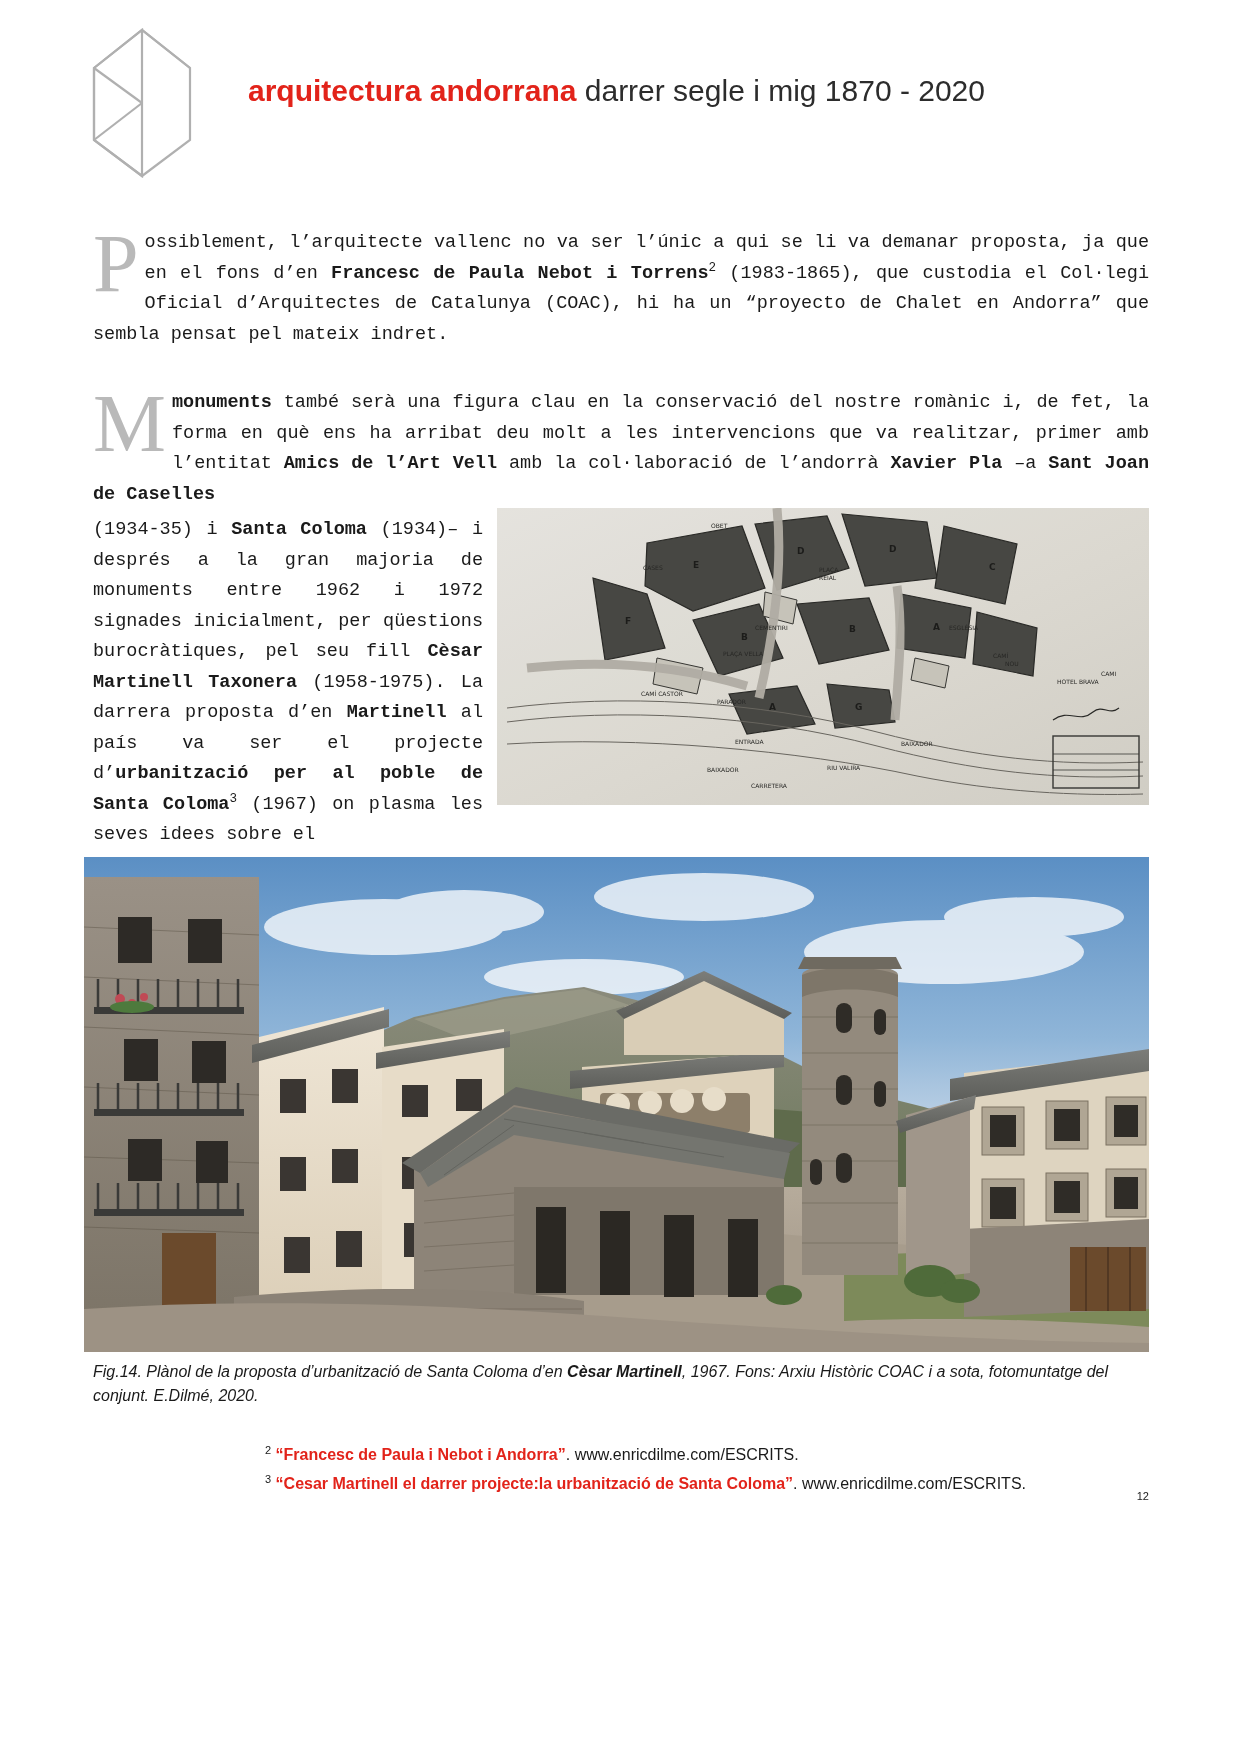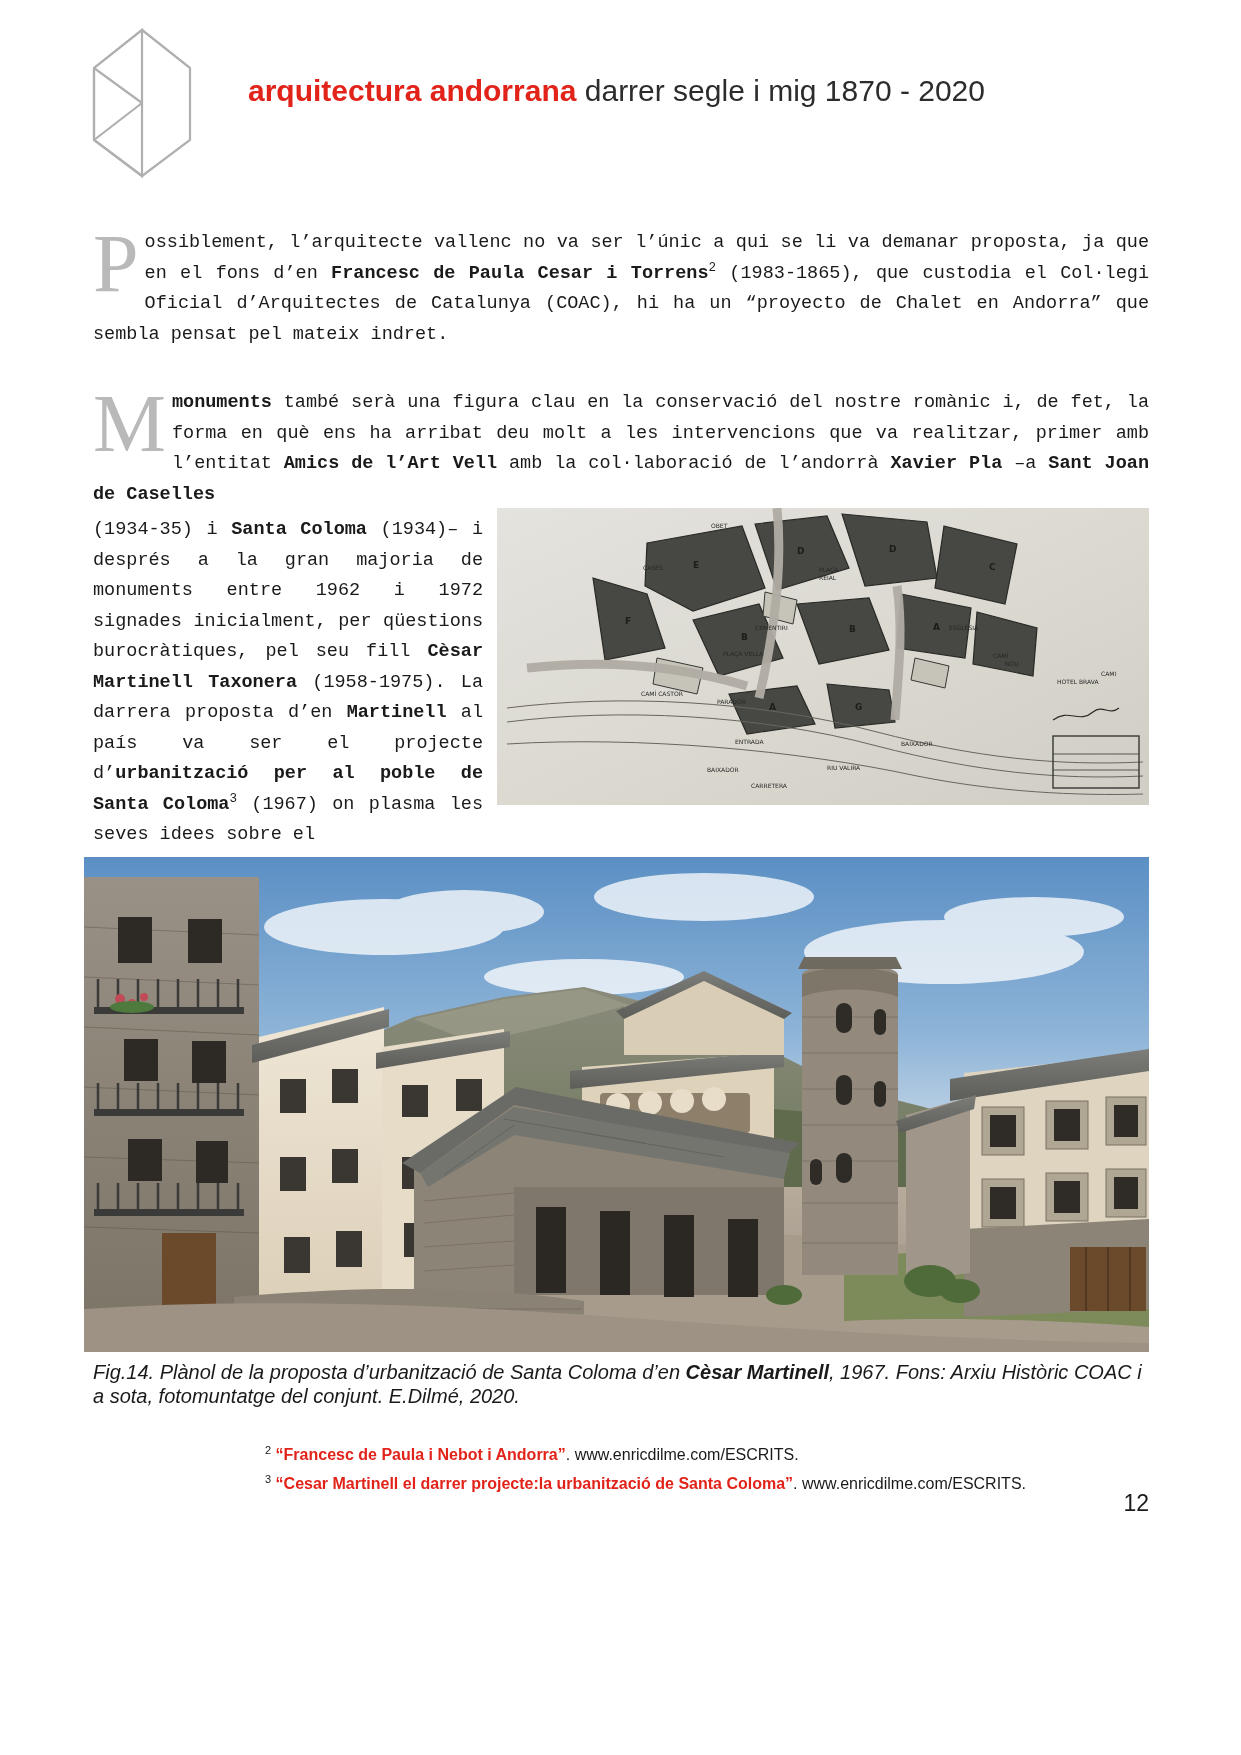--- a/index.html
+++ b/index.html
@@ -124,21 +124,21 @@
   .photo-canvas { display:block; width:100%; height:100%; }
 
   
   .caption {
     position: absolute;
     left: 93px;
     top: 1360px;
     width: 1056px;
     font-family: "Liberation Sans", sans-serif;
     font-style: italic;
-    font-size: 20px;
+    font-size: 16px;
     line-height: 24px;
     color: #1a1a1a;
   }
 
   
   .footnotes {
     position: absolute;
     left: 265px;
     top: 1438px;
     width: 880px;
@@ -148,21 +148,21 @@
     color: #1a1a1a;
   }
   .footnotes .fnum { font-size: 11px; vertical-align: super; }
   .fn-link { color: #e2231a; font-weight: bold; }
 
   .page-number {
     position: absolute;
     right: 92px;
     top: 1490px;
     font-family: "Liberation Sans", sans-serif;
-    font-size: 23px;
+    font-size: 11px;
     color: #1a1a1a;
   }
 </style>
 </head>
 <body>
 
 <div class="page">
 
   <div class="header">
     <div class="logo">
@@ -173,21 +173,21 @@
         <path d="M2,40 L50,75" fill="none" stroke="#b0b0b0" stroke-width="2.2"></path>
         <path d="M50,2 L98,40" fill="none" stroke="#b0b0b0" stroke-width="2.2"></path>
       </svg>
     </div>
     <div class="header-title">
       <span class="accent">arquitectura andorrana</span><span class="rest"> darrer segle i mig  1870 - 2020</span>
     </div>
   </div>
 
   <div class="body-text para1">
-    <span class="dropcap">P</span><span>ossiblement, l’arquitecte vallenc no va ser l’únic a qui se li va demanar proposta, ja que en el fons d’en </span><b>Francesc de Paula Cesar i Torrens</b><sup>2</sup><span> (1983-1865), que custodia el Col·legi Oficial d’Arquitectes de Catalunya (COAC), hi ha un “proyecto de Chalet en Andorra” que sembla pensat pel mateix indret.</span>
+    <span class="dropcap">P</span><span>ossiblement, l’arquitecte vallenc no va ser l’únic a qui se li va demanar proposta, ja que en el fons d’en </span><b>Francesc de Paula Nebot i Torrens</b><sup>2</sup><span> (1983-1865), que custodia el Col·legi Oficial d’Arquitectes de Catalunya (COAC), hi ha un “proyecto de Chalet en Andorra” que sembla pensat pel mateix indret.</span>
   </div>
 
   <div class="body-text para2">
     <span class="dropcap">M</span><b>monuments</b><span> també serà una figura clau en la conservació del nostre romànic i, de fet, la forma en què ens ha arribat deu molt a les intervencions que va realitzar, primer amb l’entitat </span><b>Amics de l’Art Vell</b><span> amb la col·laboració de l’andorrà </span><b>Xavier Pla</b><span> –a </span><b>Sant Joan de Caselles</b>
   </div>
 
   <div class="body-text para3">
     <span>(1934-35) i </span><b>Santa Coloma</b><span> (1934)– i després a la gran majoria de monuments entre 1962 i 1972 signades inicialment, per qüestions burocràtiques, pel seu fill </span><b>Cèsar Martinell Taxonera</b><span> (1958-1975). La darrera proposta d’en </span><b>Martinell</b><span> al país va ser el projecte d’</span><b>urbanització per al poble de Santa Coloma</b><sup>3</sup><span> (1967) on plasma les seves idees sobre el</span>
   </div>
 

